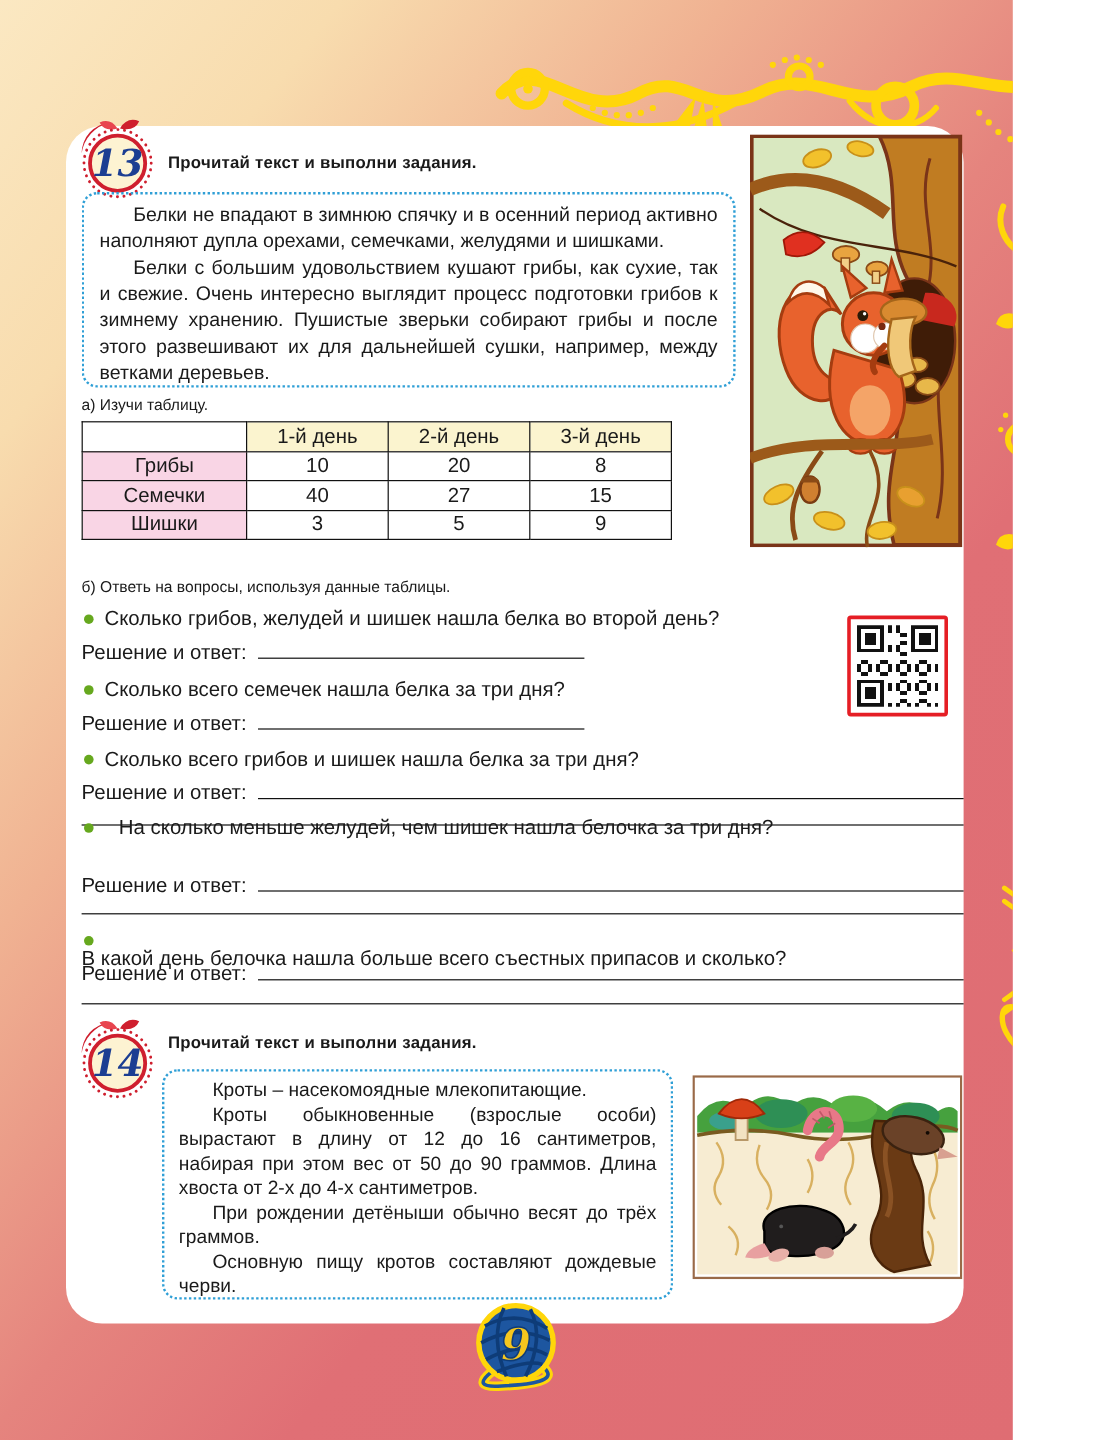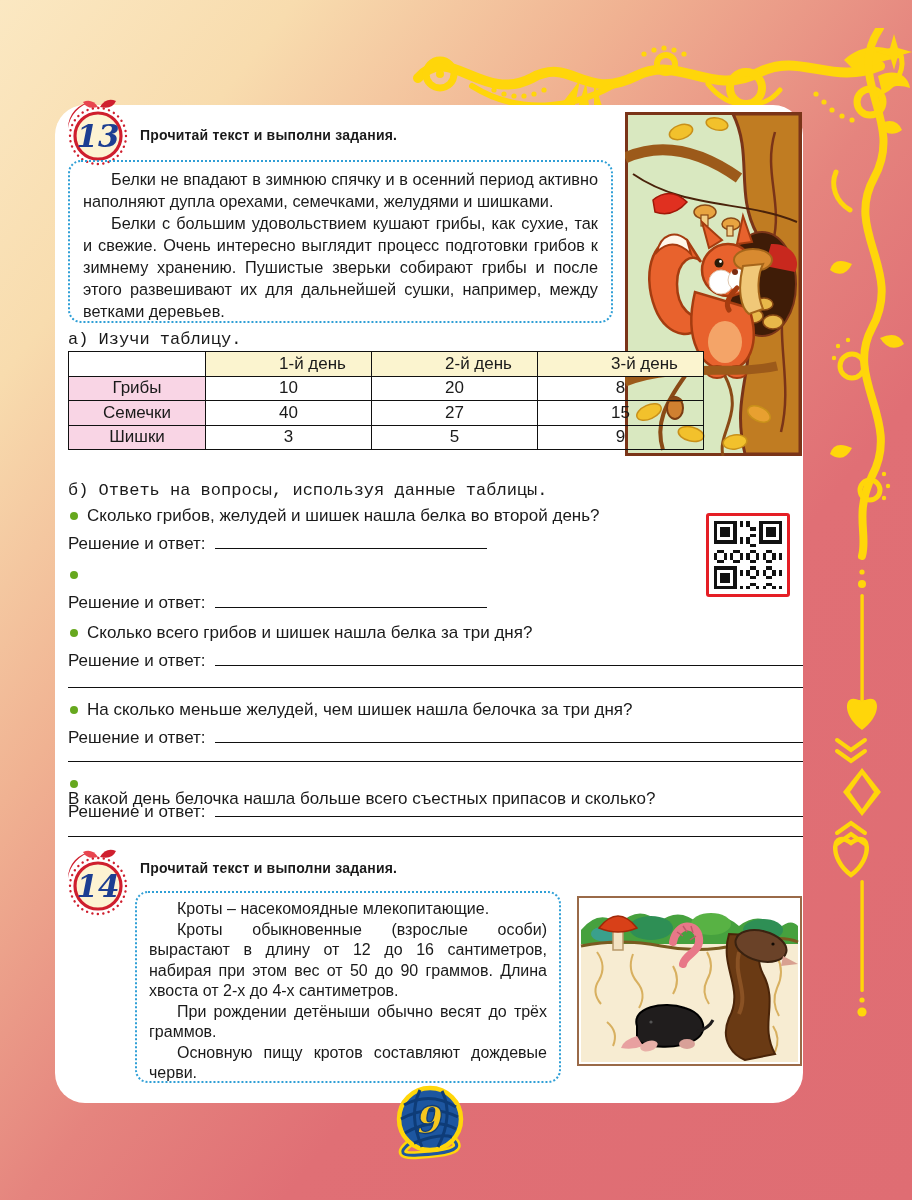--- a/index.html
+++ b/index.html
@@ -1,18 +1,18 @@
 <!DOCTYPE html>
 <html lang="ru"><head>
 <meta charset="utf-8">
 <style>
   html,body{margin:0;padding:0;}
   .page{
     position:relative;
-    width:912px;height:1200px;
+    width:844px;height:1200px;
     overflow:hidden;
     font-family:"Liberation Sans",sans-serif;
     color:#1a1a1a;
     background:linear-gradient(128deg,#fbe8c2 0%,#f8dcae 16%,#f0b292 34%,#e5847e 52%,#e06f75 66%,#df6d73 100%);
   }
   .abs{position:absolute;}
   
   .card{
     left:55px;top:105px;width:748px;height:998px;
     background:#ffffff;border-radius:30px;
@@ -32,51 +32,51 @@
     box-sizing:border-box;overflow:hidden;
     text-align:justify;
   }
   .readbox p{margin:0;text-indent:28px;}
   .box-13{left:68px;top:160px;width:545px;height:163px;padding:6px 13px 0 13px;font-size:16.3px;line-height:22px;}
   .box-14{left:135px;top:891px;width:426px;height:192px;padding:6px 12px 0 12px;font-size:16px;line-height:20.5px;}
   
   .squirrel-pic{left:625px;top:112px;width:177px;height:344px;}
   .mole-pic{left:577px;top:896px;width:225px;height:170px;}
   
-  .part-label{font-size:17px;font-family:Liberation Mono, monospace;}
+  .part-label{font-size:13px;}
   .part-a{left:68px;top:330px;}
   .part-b{left:68px;top:481px;}
   
   table.data{
     left:68px;top:351px;
     border-collapse:collapse;table-layout:fixed;
   }
   table.data td,table.data th{
     border:1.6px solid #111;height:23.5px;
     font-size:17px;font-weight:normal;text-align:center;vertical-align:middle;
     padding:0;
   }
   table.data .c0{width:136px;}
-  table.data .cd{width:117px;padding-left:48px;}
+  table.data .cd{width:117px;}
   table.data th.day{background:#fbf4cf;}
   table.data td.rowlab{background:#f9d5e5;}
   table.data th.corner{background:#ffffff;}
   
   .q-row{left:68px;width:640px;display:flex;align-items:flex-start;font-size:17px;line-height:22px;}
   .bullet{flex:0 0 8px;width:8px;height:8px;border-radius:50%;background:#66a81e;margin:7px 9px 0 2px;}
   .ans-row{left:68px;width:735px;display:flex;align-items:flex-start;height:23px;font-size:17px;}
   .ans-row .lbl{white-space:nowrap;}
   .ans-line{border-bottom:1.7px solid #111;margin-left:9px;margin-bottom:1px;height:14px;}
   .ans-short{width:272px;}
   .ans-long{flex:1;}
   .full-line{left:68px;width:735px;border-bottom:1.7px solid #111;height:0;}
   .q1{top:505px;}.a1{top:534px;}
   .q2{top:564px;}.a2{top:593px;}
   .q3{top:622px;}.a3{top:651px;}.l3{top:687px;}
-  .q4{top:699px;}.a4{top:728px;}.l4{top:761px;}
+  .q4{top:679px;gap:12px;}.a4{top:728px;}.l4{top:761px;}
   .q5{top:773px;flex-direction:column;}.a5{top:802px;}.l5{top:836px;}
   
   .qr-frame{
     left:706px;top:513px;width:84px;height:84px;box-sizing:border-box;
     background:#fff;border:3px solid #e51e25;border-radius:3px;padding:5px;
   }
   
   .orn-top{left:408px;top:24px;width:504px;height:112px;}
   .orn-right{left:822px;top:28px;width:90px;height:1010px;}
   
@@ -354,20 +354,21 @@
       <span class="bullet"></span>
       <span>Сколько грибов, желудей и шишек нашла белка во второй день?</span>
     </div>
   <div class="abs ans-row a1">
       <span class="lbl">Решение и ответ:</span>
       <span class="ans-line ans-short"></span>
     </div>
 
   <div class="abs q-row q2">
       <span class="bullet"></span>
+      <span>Сколько всего семечек нашла белка за три дня?</span>
     </div>
   <div class="abs ans-row a2">
       <span class="lbl">Решение и ответ:</span>
       <span class="ans-line ans-short"></span>
     </div>
 
   <div class="abs q-row q3">
       <span class="bullet"></span>
       <span>Сколько всего грибов и шишек нашла белка за три дня?</span>
     </div>

